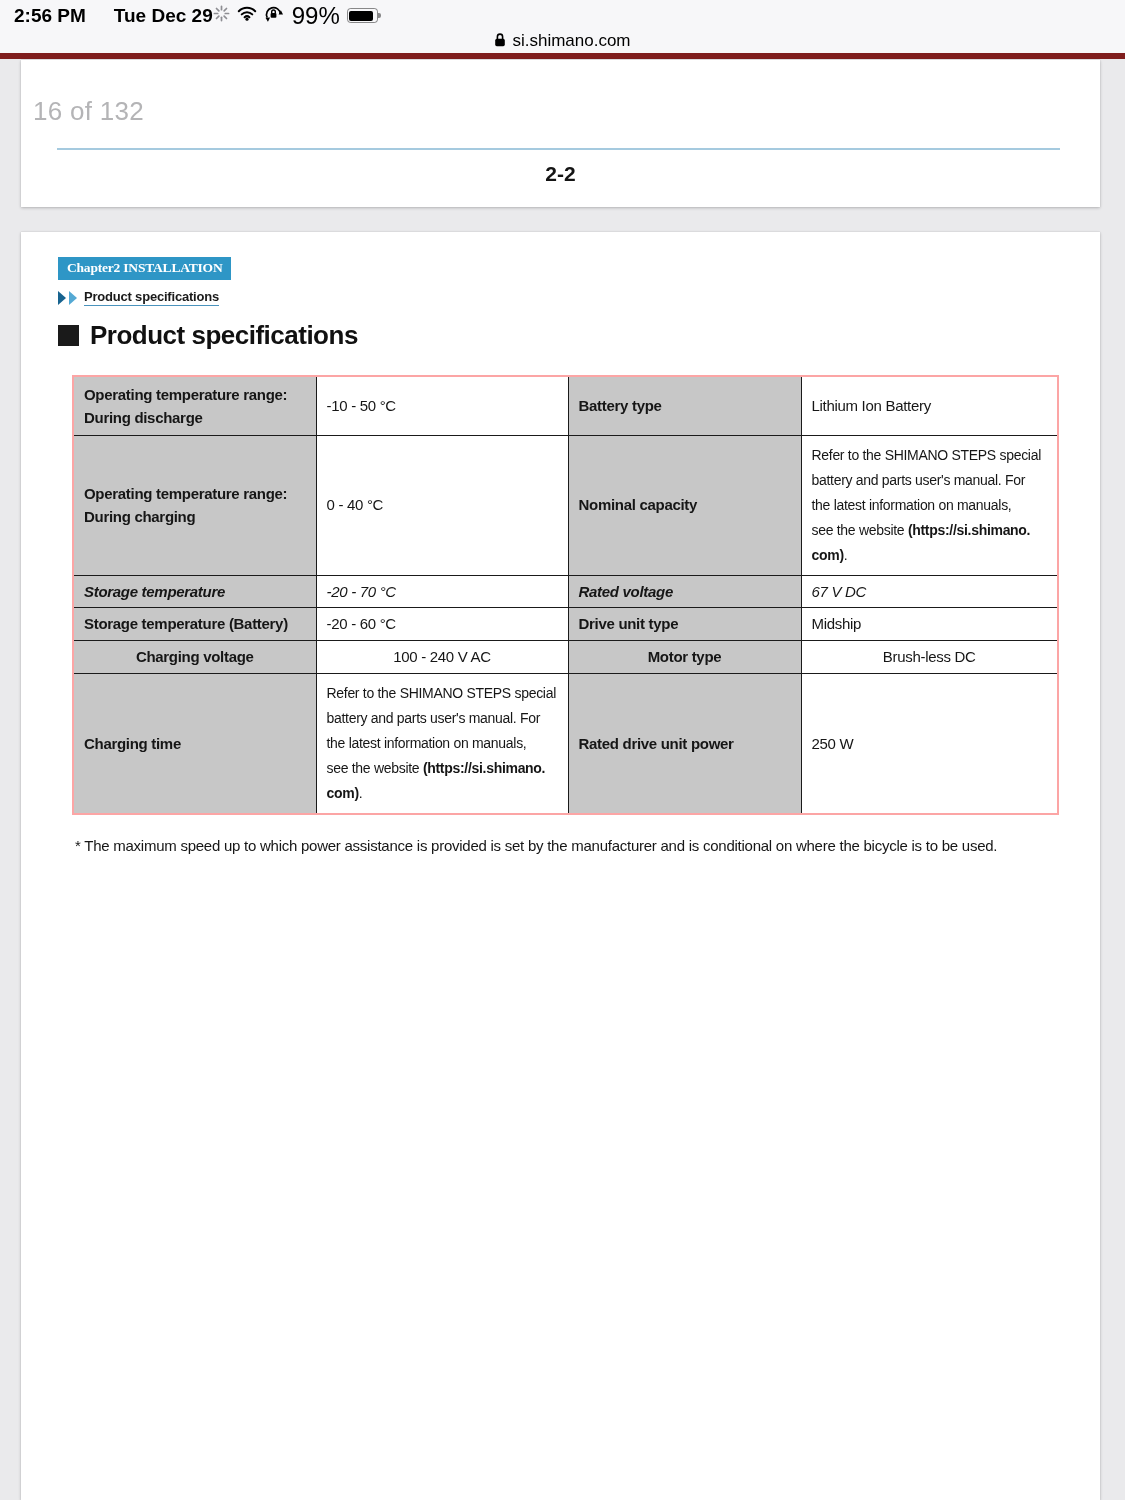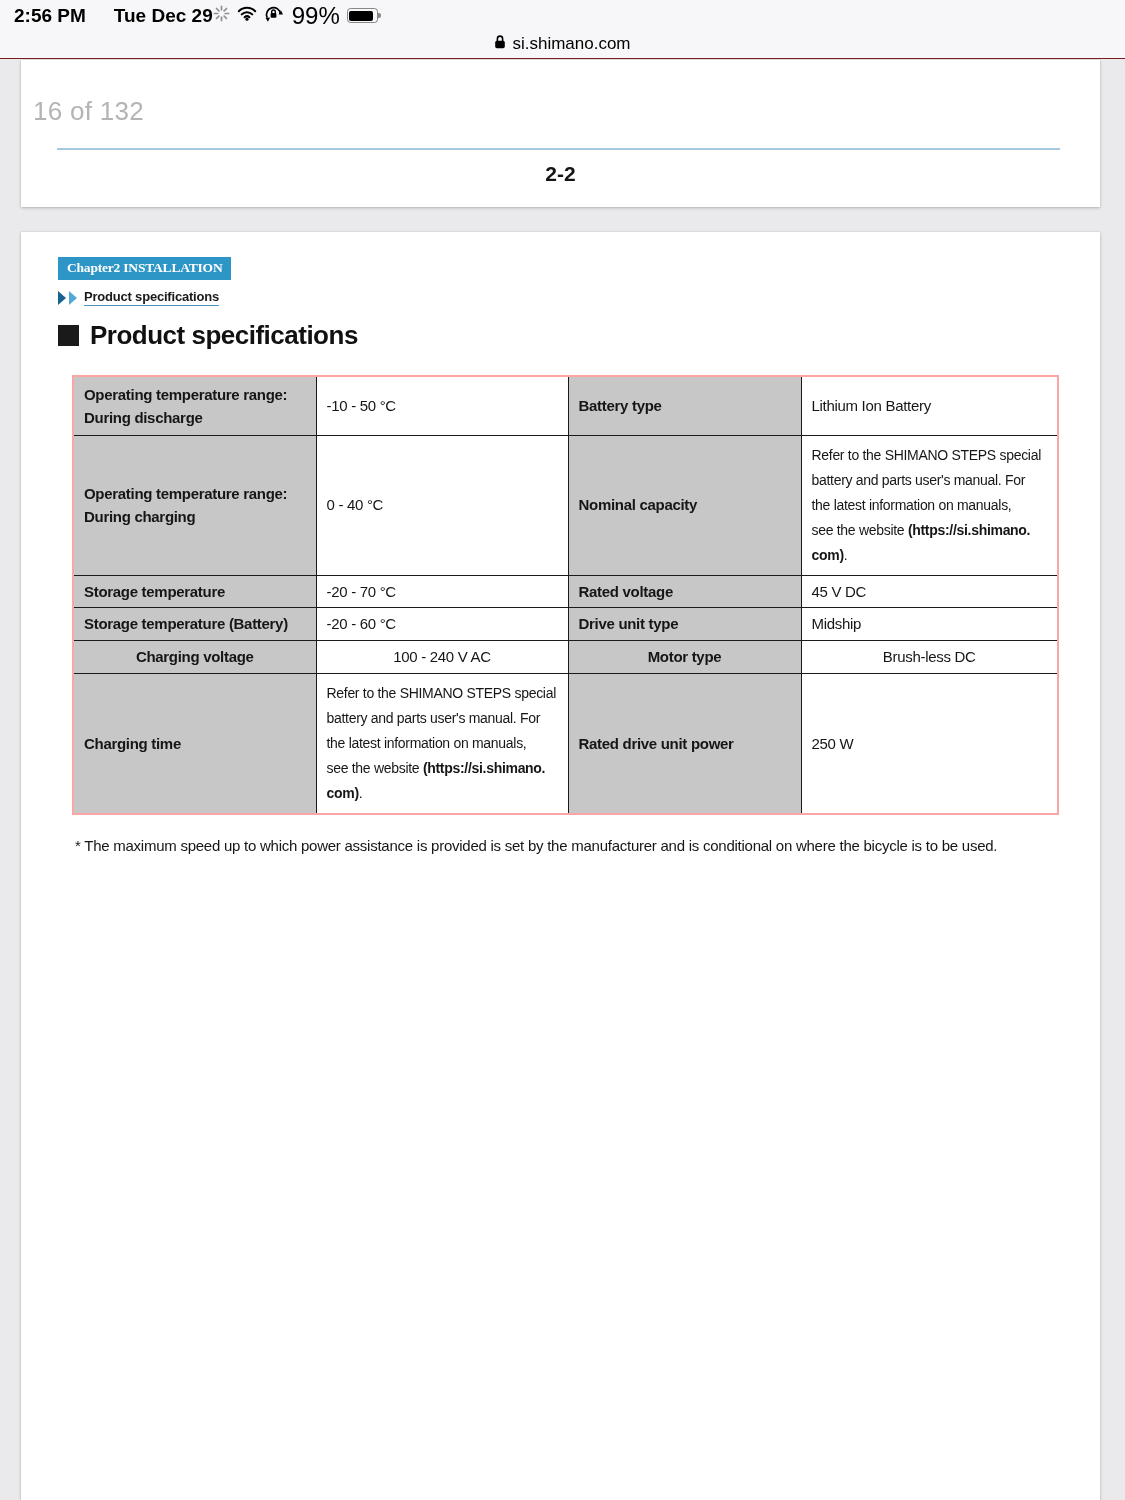--- a/index.html
+++ b/index.html
@@ -20,21 +20,21 @@
   .sb-right .pct{font-size:24px;font-weight:400;color:#000;margin-left:2px;}
   .batt{position:relative;width:29px;height:13px;border:1px solid rgba(0,0,0,.45);
     border-radius:3.5px;display:inline-block;}
   .batt .fill{position:absolute;top:1.5px;left:1.5px;bottom:1.5px;width:24px;
     background:#000;border-radius:2px;}
   .batt .tip{position:absolute;right:-4px;top:3.5px;width:2.5px;height:5px;
     background:rgba(0,0,0,.45);border-radius:0 2px 2px 0;}
   
   .url-bar{
     position:absolute;top:29px;left:0;right:0;height:30px;background:#f7f7f9;
-    border-bottom:1px solid #7f1d1d;box-sizing:border-box;
+    border-bottom:6px solid #7f1d1d;box-sizing:border-box;
     display:flex;align-items:center;justify-content:center;gap:6px;
     font-size:17px;color:#000;
   }
   
   .viewer{position:absolute;top:60px;left:0;right:0;bottom:0;background:#eaeaec;}
   .page{
     position:absolute;left:21px;width:1079px;background:#fff;
     box-shadow:0 1px 3px rgba(0,0,0,.22),0 0 1px rgba(0,0,0,.14);
   }
   .page1{top:0;height:147px;}
@@ -72,21 +72,21 @@
   table.spec td{
     border:1px solid #1a1a1a;font-size:15px;letter-spacing:-0.3px;color:#161616;
     padding:4px 10px;vertical-align:middle;box-sizing:border-box;white-space:pre-line;
     line-height:1.55;
   }
   table.spec td.label{background:#c7c7c7;font-weight:bold;}
   table.spec td.value{background:#ffffff;}
   table.spec td.refer{font-size:14px;letter-spacing:-0.3px;line-height:25px;padding-top:7px;padding-bottom:7px;}
   table.spec tr:nth-child(1){height:59px;}
   table.spec tr:nth-child(2){height:136px;}
-  table.spec tr:nth-child(3){height:31px;}
+  table.spec tr:nth-child(3){height:31px;font-style:italic;}
   table.spec tr:nth-child(4){height:33px;}
   table.spec tr:nth-child(5){height:33px;text-align:center;}
   table.spec tr:nth-child(6){height:133px;}
   .footnote{margin:22px 0 0 54px;font-size:15px;letter-spacing:-0.25px;color:#161616;width:960px;}
 </style>
 </head>
 <body>
 
 <div class="status-bar">
   <div class="sb-left">
@@ -194,21 +194,21 @@
               <td class="value refer"><span>Refer to the SHIMANO STEPS special
 battery and parts user's manual. For
 the latest information on manuals,
 see the website </span><b>(https://si.shimano.
 com)</b><span>.</span></td>
             </tr>
             <tr>
               <td class="label">Storage temperature</td>
               <td class="value">-20 - 70 °C</td>
               <td class="label">Rated voltage</td>
-              <td class="value">45 V DC</td>
+              <td class="value">67 V DC</td>
             </tr>
             <tr>
               <td class="label">Storage temperature (Battery)</td>
               <td class="value">-20 - 60 °C</td>
               <td class="label">Drive unit type</td>
               <td class="value">Midship</td>
             </tr>
             <tr>
               <td class="label">Charging voltage</td>
               <td class="value">100 - 240 V AC</td>

